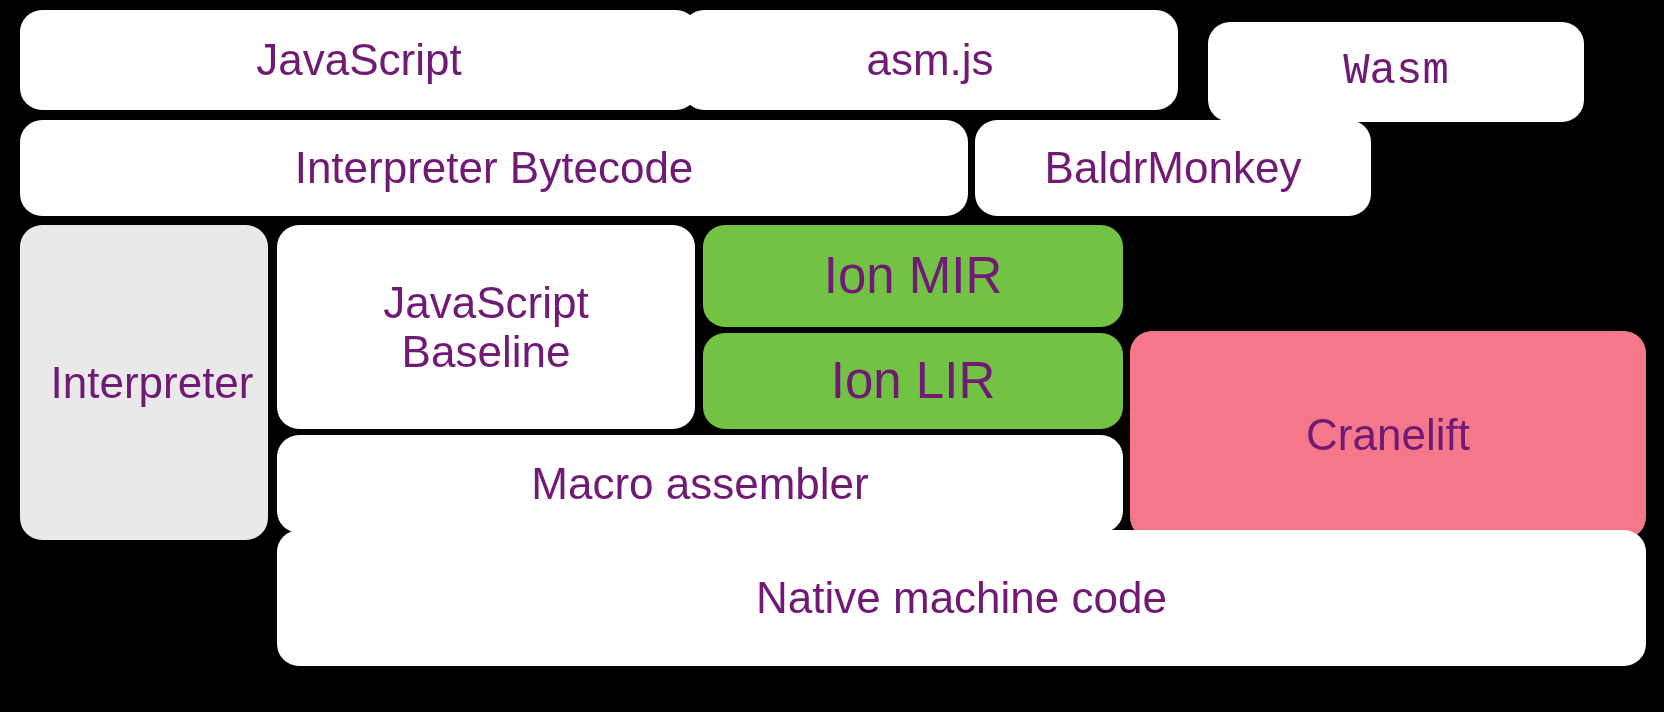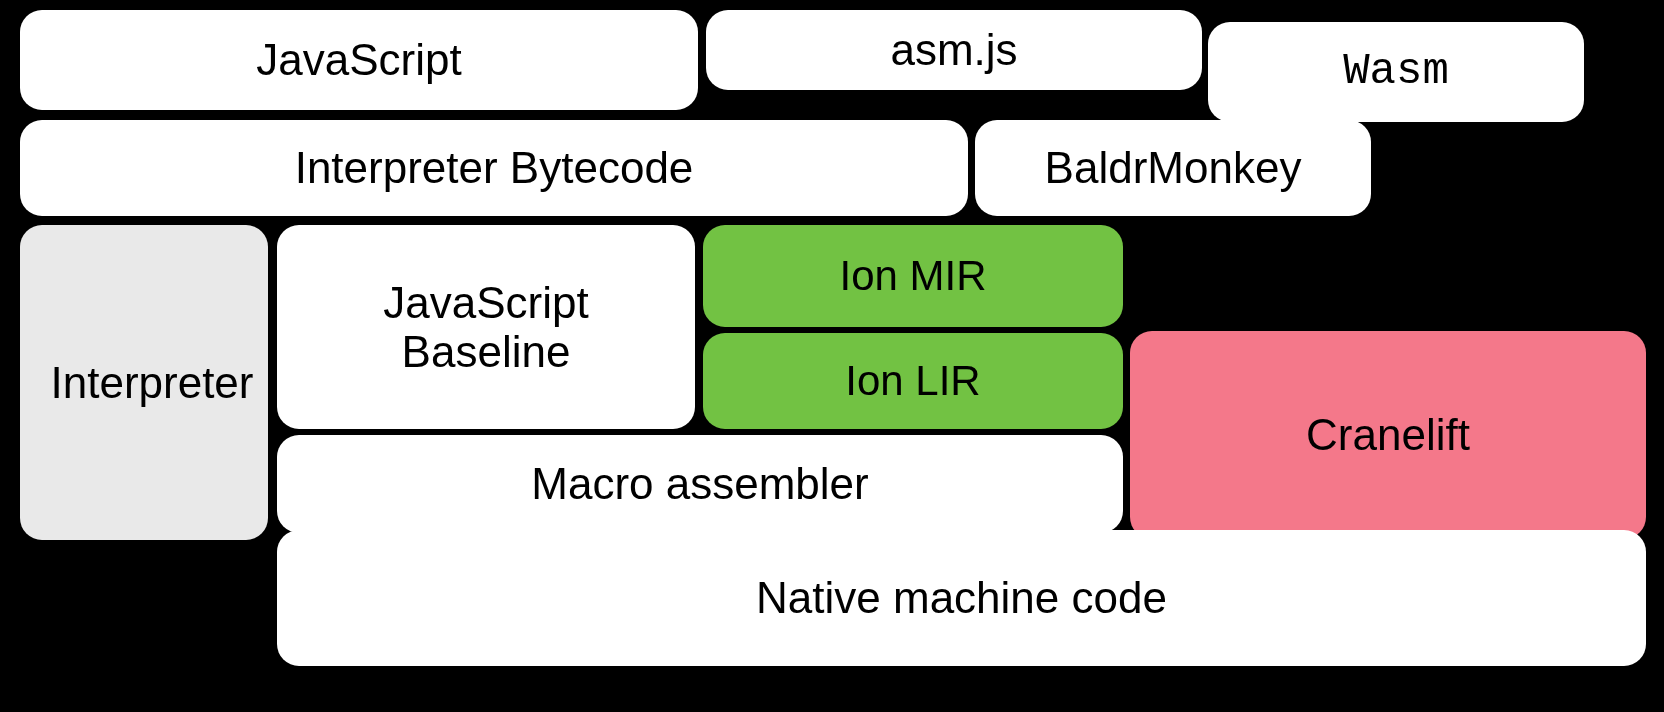--- a/index.html
+++ b/index.html
@@ -19,42 +19,42 @@
     overflow: hidden;
   }
   .box {
     position: absolute;
     box-sizing: border-box;
     border-radius: 22px;
     display: flex;
     align-items: center;
     justify-content: center;
     text-align: center;
-    color: #000000;
+    color: #701a75;
     font-family: "Liberation Sans", sans-serif;
     font-weight: 400;
     line-height: 1.12;
     white-space: pre-line;
     -webkit-font-smoothing: antialiased;
   }
   .fs-44 { font-size: 44px; }
-  .fs-42 { font-size: 42px; }
+  .fs-42 { font-size: 51px; }
   .fill-white { background: #FFFFFF; }
   .fill-gray  { background: #E9E9E9; padding-left: 16px; }
   .fill-green { background: #72C243; }
   .fill-pink  { background: #F4788A; }
 </style>
 </head>
 <body>
 
 <div id="diagram">
 
   <div class="box fill-white fs-44" style="left:20px; top:10px; width:678px; height:100px;">JavaScript</div>
 
-  <div class="box fill-white fs-44" style="left:706px; top:10px; width:496px; height:80px;">asm.js</div>
+  <div class="box fill-white fs-44" style="left:682px; top:10px; width:496px; height:100px;">asm.js</div>
 
   <div class="box fill-white fs-44" style="left:1208px; top:22px; width:376px; height:100px;font-family:Liberation Mono, monospace;">Wasm</div>
 
   <div class="box fill-white fs-44" style="left:20px; top:120px; width:948px; height:96px;">Interpreter Bytecode</div>
 
   <div class="box fill-white fs-44" style="left:975px; top:120px; width:396px; height:96px;">BaldrMonkey</div>
 
   <div class="box fill-gray fs-44" style="left:20px; top:225px; width:248px; height:315px;">Interpreter</div>
 
   <div class="box fill-white fs-44" style="left:277px; top:225px; width:418px; height:204px;">JavaScript

